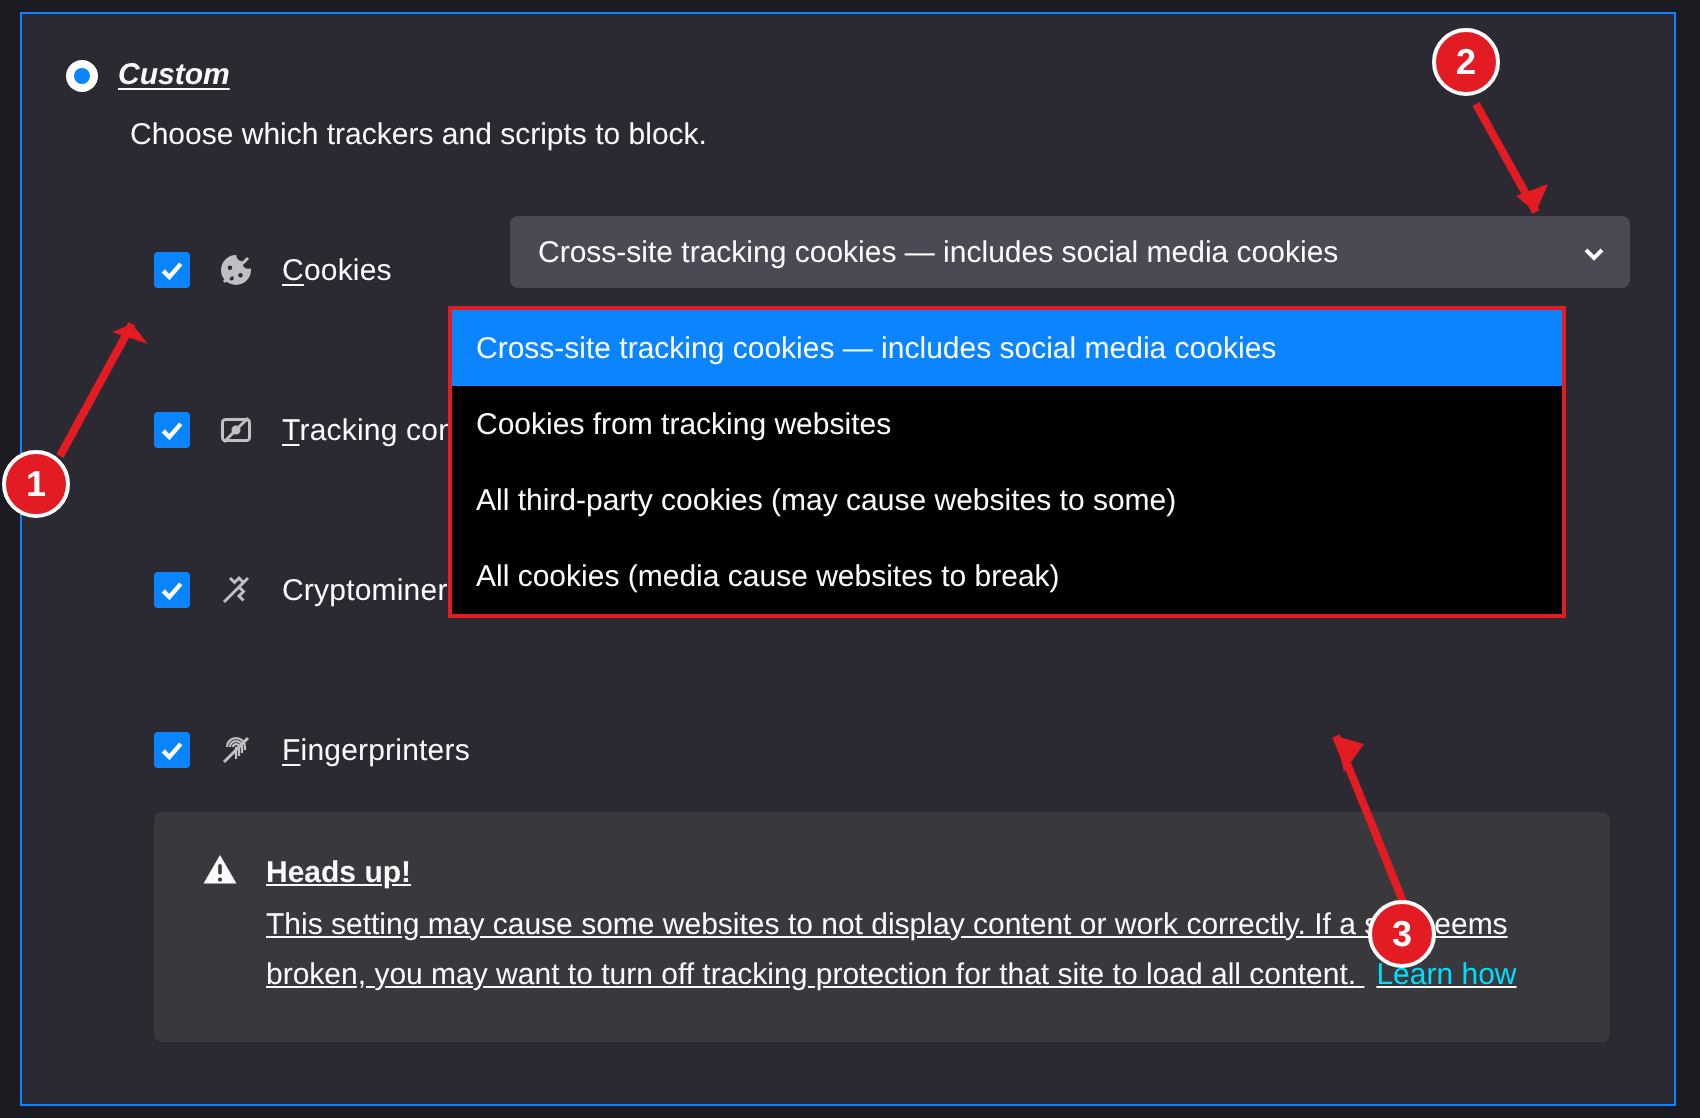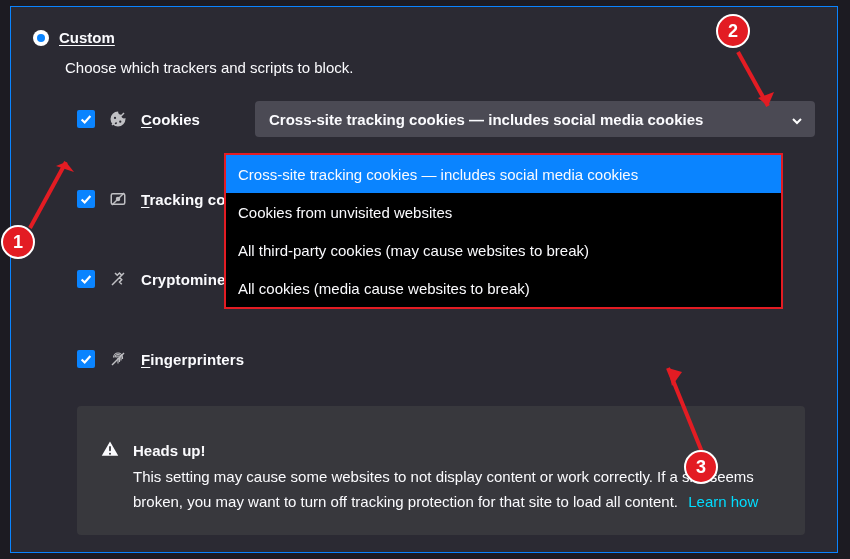--- a/index.html
+++ b/index.html
@@ -16,35 +16,35 @@
   .panel {
     position: absolute;
     left: 10px;
     top: 6px;
     width: 828px;
     height: 547px;
     border: 1px solid #0a84ff;
     background: #2b2a33;
     padding: 22px 22px 14px 22px;
   }
-  .radio-row { display: flex; align-items: center; gap: 10px; }
+  .radio-row { display: flex; align-items: center; gap: 10px; font-style: italic; }
   .radio {
     width: 16px; height: 16px; border-radius: 50%;
     background: #fff; position: relative; flex: none;
   }
   .radio::after {
     content:""; position:absolute; inset:4px; border-radius:50%;
     background:#0a84ff;
   }
   .radio-label { font-weight: 600; text-decoration: underline; text-underline-offset: 2px;}
   .subtitle { margin: 13px 0 18px 32px; font-size: 15px; }
   .opts { margin-left: 44px; }
   .opt-row {
-    display: flex; align-items: center; gap: 14px;
-    height: 50px; margin-bottom: 30px; font-weight: bold;
+    display: flex; align-items: flex-end; gap: 14px;
+    height: 50px; margin-bottom: 30px;
   }
   .cb {
     width: 18px; height: 18px; background: #0a84ff; border-radius: 2px;
     display:flex; align-items:center; justify-content:center; flex:none;
   }
   .cb svg { width: 14px; height: 14px; stroke:#fff; stroke-width:2.5; fill:none; }
   .opt-icon { width: 18px; height:18px; flex:none; display:flex; align-items:center; justify-content:center;}
   .opt-icon svg { width:18px; height:18px; fill:#c0c0c4; }
   .opt-label { color:#fbfbfe; letter-spacing:.1px; }
   .opt-label .ul { text-decoration: underline; text-underline-offset: 2px;}
@@ -76,23 +76,24 @@
   }
   .dropdown .item {
     height: 38px; display:flex; align-items:center;
     padding: 0 12px; color:#fbfbfe; font-size:15px;
   }
   .dropdown .item.selected { background:#0a84ff; }
   .warn {
     margin: 0 0 0 44px; width: 728px;
     background: #38383d;
     border-radius: 4px;
-    padding: 32px 24px 20px 24px;
+    padding: 18px 24px 20px 24px;
     display:flex; gap:14px;
     line-height:1.7;
+    text-decoration:underline;
   }
   .warn .tri { flex:none; width:18px;height:18px; margin-top:2px;}
   .warn .tri svg{width:18px;height:18px;fill:#fbfbfe;}
   .warn-title{font-weight:700;}
   .warn-link{color:#00ddff; text-decoration:none; margin-left:6px;}
   
   .callout {
     position:absolute; width:34px;height:34px;
     background:#e31c23; border-radius:50%;
     border:2px solid #fff;
@@ -199,22 +200,22 @@
       <div class="warn-title">Heads up!</div>
       <span>This setting may cause some websites to not display content or work correctly. If a site seems broken, you may want to turn off tracking protection for that site to load all content.</span>
       <a class="warn-link">Learn how</a>
     </div>
   </div>
 
 </div>
 
 <div class="dropdown">
   <div class="item selected">Cross-site tracking cookies — includes social media cookies</div>
-  <div class="item">Cookies from unvisited websites</div>
-  <div class="item">All third-party cookies (may cause websites to break)</div>
+  <div class="item">Cookies from tracking websites</div>
+  <div class="item">All third-party cookies (may cause websites to some)</div>
   <div class="item">All cookies (media cause websites to break)</div>
 </div>
 
 <div class="callout" style="left:1px; top:225px;">1</div>
 <svg class="arrow" style="left:22px; top:144px;" width="60" height="90">
   <line x1="8" y1="84" x2="44" y2="18"></line>
   <polygon points="44,18 52,28 34,22"></polygon>
 </svg>
 
 <div class="callout" style="left:716px; top:14px;">2</div>

